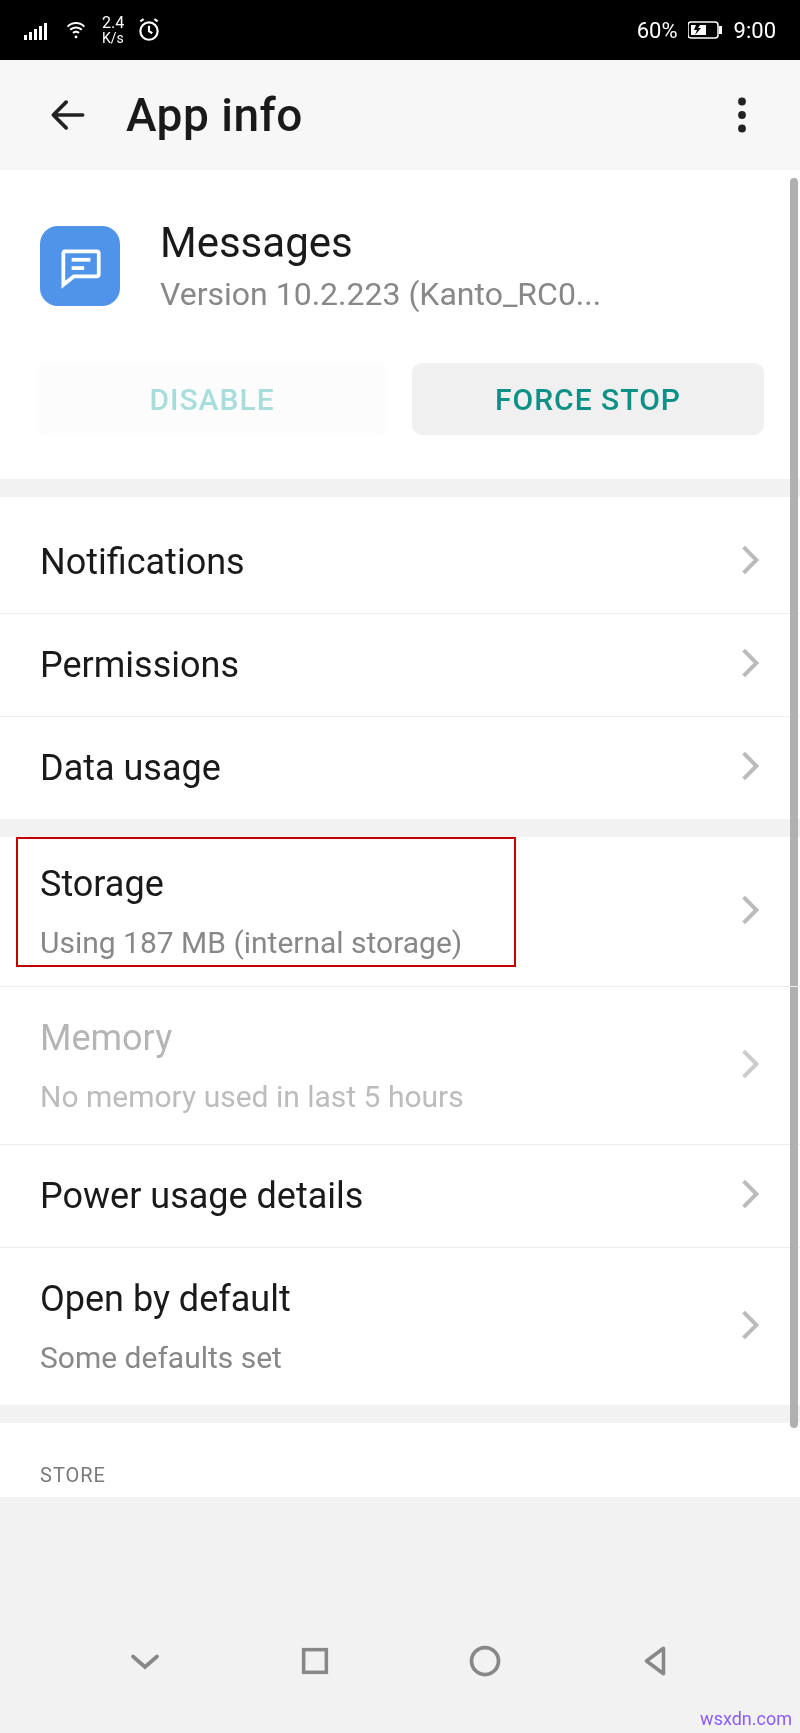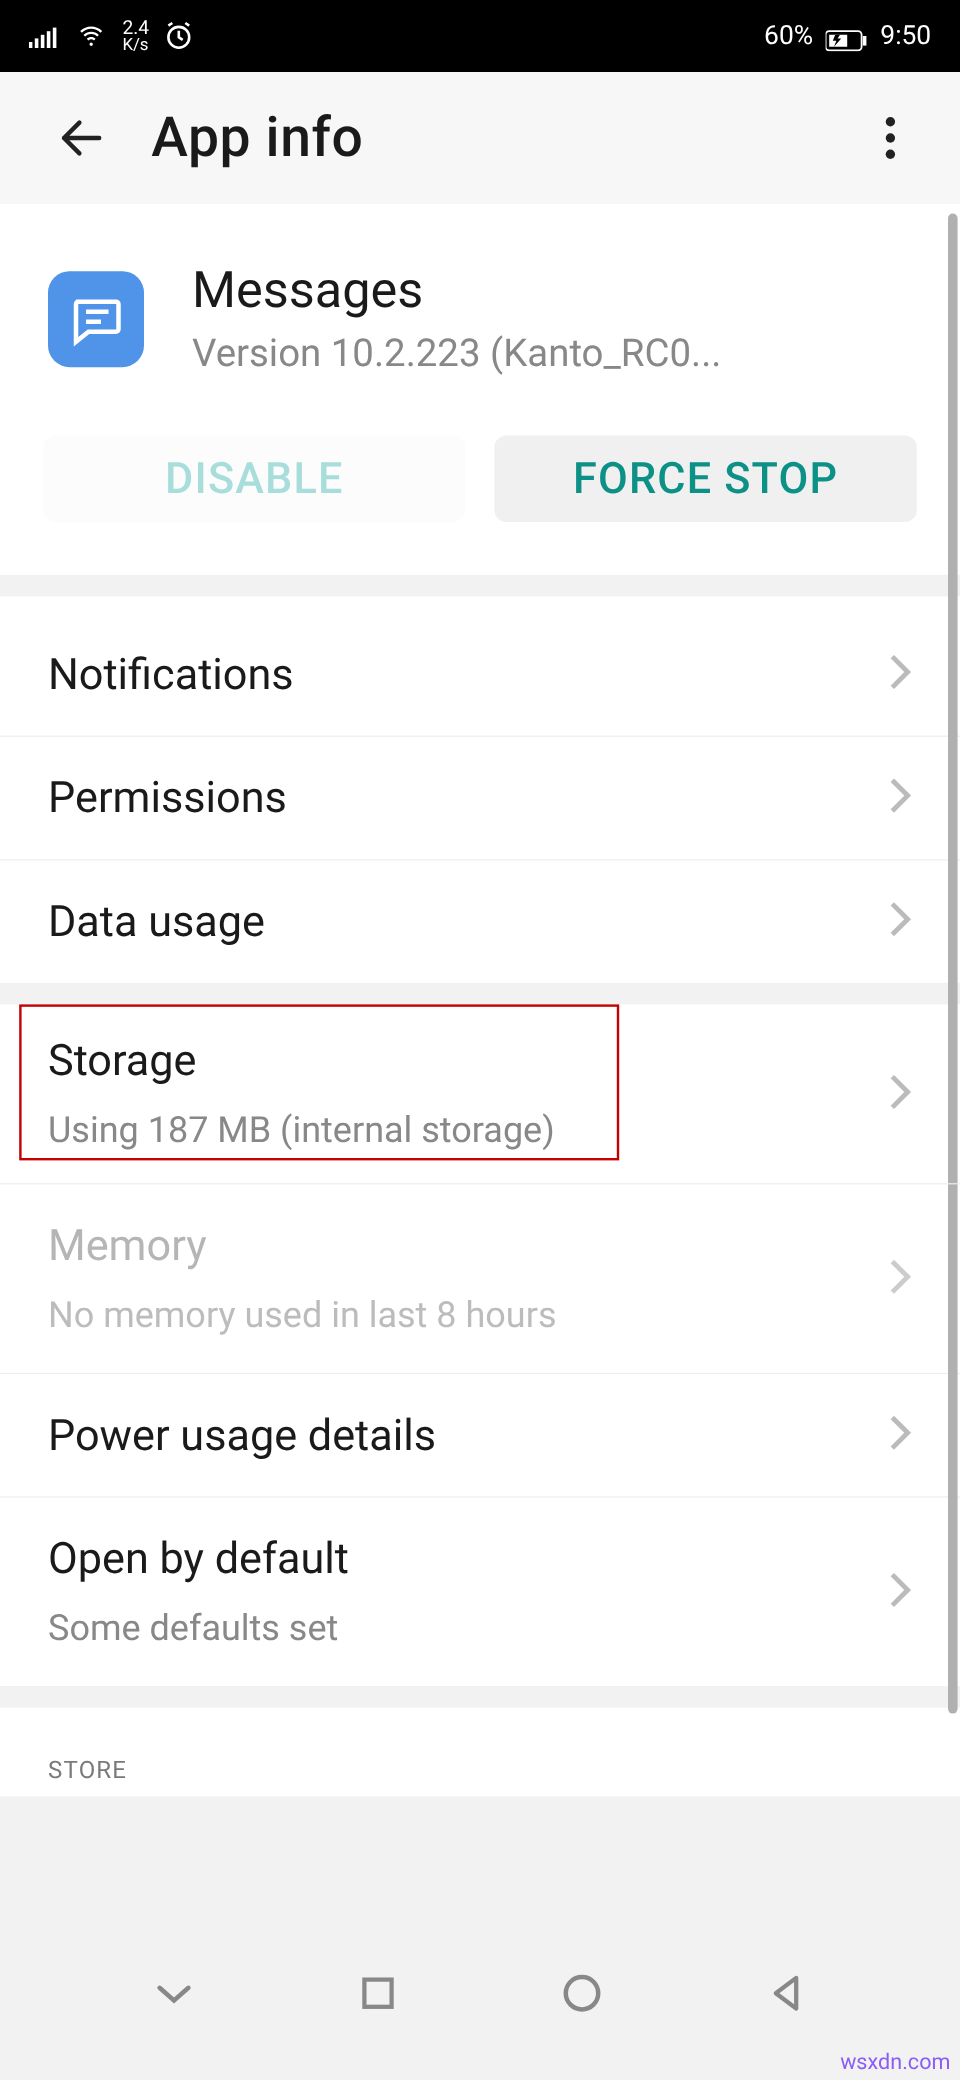--- a/index.html
+++ b/index.html
@@ -17,21 +17,21 @@
     height: 60px;
     background: #000;
     color: #fff;
     display: flex;
     align-items: center;
     justify-content: space-between;
     padding: 4px 24px;
     font-size: 22px;
   }
   .status-left { display: flex; align-items: center; gap: 12px; }
-  .status-right { display: flex; align-items: flex-end; gap: 10px; }
+  .status-right { display: flex; align-items: center; gap: 10px; }
   .signal-icon, .wifi-icon, .alarm-icon, .battery-icon { display:inline-flex; }
   .kbs { font-size: 16px; line-height: 1; display:flex; flex-direction:column; align-items:flex-start; }
   .kbs span:first-child { font-size:16px; }
   .kbs span:last-child { font-size:14px; }
 
   
   .app-bar {
     height: 110px;
     background: #f7f7f7;
     display: flex;
@@ -80,21 +80,21 @@
     gap: 24px;
     padding: 20px 36px 44px 36px;
   }
   .action-btn {
     flex: 1;
     height: 72px;
     border-radius: 10px;
     display: flex;
     align-items: center;
     justify-content: center;
-    font-size: 36px;
+    font-size: 30px;
     font-weight: 500;
     letter-spacing: 1px;
   }
   .btn-disable { background: #fcfcfc; color: #a7dedb; }
   .btn-force   { background: #f0f0f0; color: #0d9187; }
 
   
   .list-item {
     padding: 30px 40px;
     display: flex;
@@ -180,21 +180,21 @@
   <div class="status-right">
     <span>60%</span>
     <span class="battery-icon">
       <svg width="36" height="18" viewBox="0 0 36 18">
           <rect x="0" y="1" width="30" height="16" rx="3" fill="none" stroke="#fff" stroke-width="1.5"></rect>
           <rect x="31" y="5" width="3" height="8" fill="#fff"></rect>
           <path fill="#fff" d="M3 4h15v10H3z"></path>
           <path fill="#000" d="M8 4l-2 5h3l-2 5 6-7h-3l2-3z"></path>
         </svg>
     </span>
-    <span>9:50</span>
+    <span>9:00</span>
   </div>
 </div>
 
 <div class="app-bar">
   <div class="back-btn">
     <svg width="44" height="44" viewBox="0 0 24 24">
         <path fill="none" stroke="#222" stroke-width="2" stroke-linecap="round" stroke-linejoin="round" d="M20 12H4m0 0l7-7m-7 7l7 7"></path>
       </svg>
   </div>
   <div class="app-bar-title">App info</div>
@@ -264,21 +264,21 @@
         <div class="item-title">Storage</div>
         <div class="item-sub">Using 187 MB (internal storage)</div>
       </div>
       <span class="chevron"><svg width="20" height="32" viewBox="0 0 12 20">
             <path fill="none" stroke="#bbb" stroke-width="2.5" d="M2 2l8 8-8 8"></path>
           </svg></span>
     </div>
     <div class="list-item item-disabled">
       <div class="list-text">
         <div class="item-title">Memory</div>
-        <div class="item-sub">No memory used in last 8 hours</div>
+        <div class="item-sub">No memory used in last 5 hours</div>
       </div>
       <span class="chevron"><svg width="20" height="32" viewBox="0 0 12 20">
             <path fill="none" stroke="#ccc" stroke-width="2.5" d="M2 2l8 8-8 8"></path>
           </svg></span>
     </div>
     <div class="list-item">
       <div class="list-text">
           <div class="item-title">Power usage details</div>
         </div>
       <span class="chevron"><svg width="20" height="32" viewBox="0 0 12 20">

